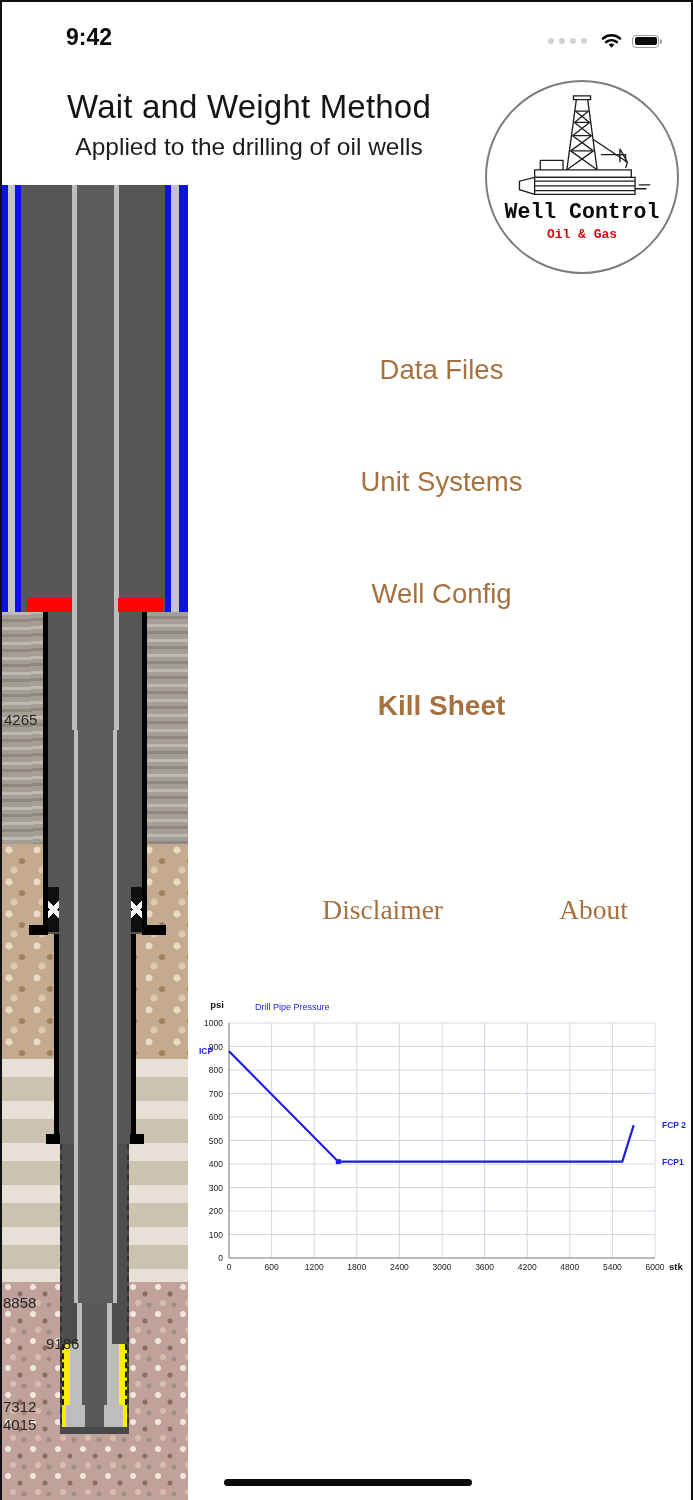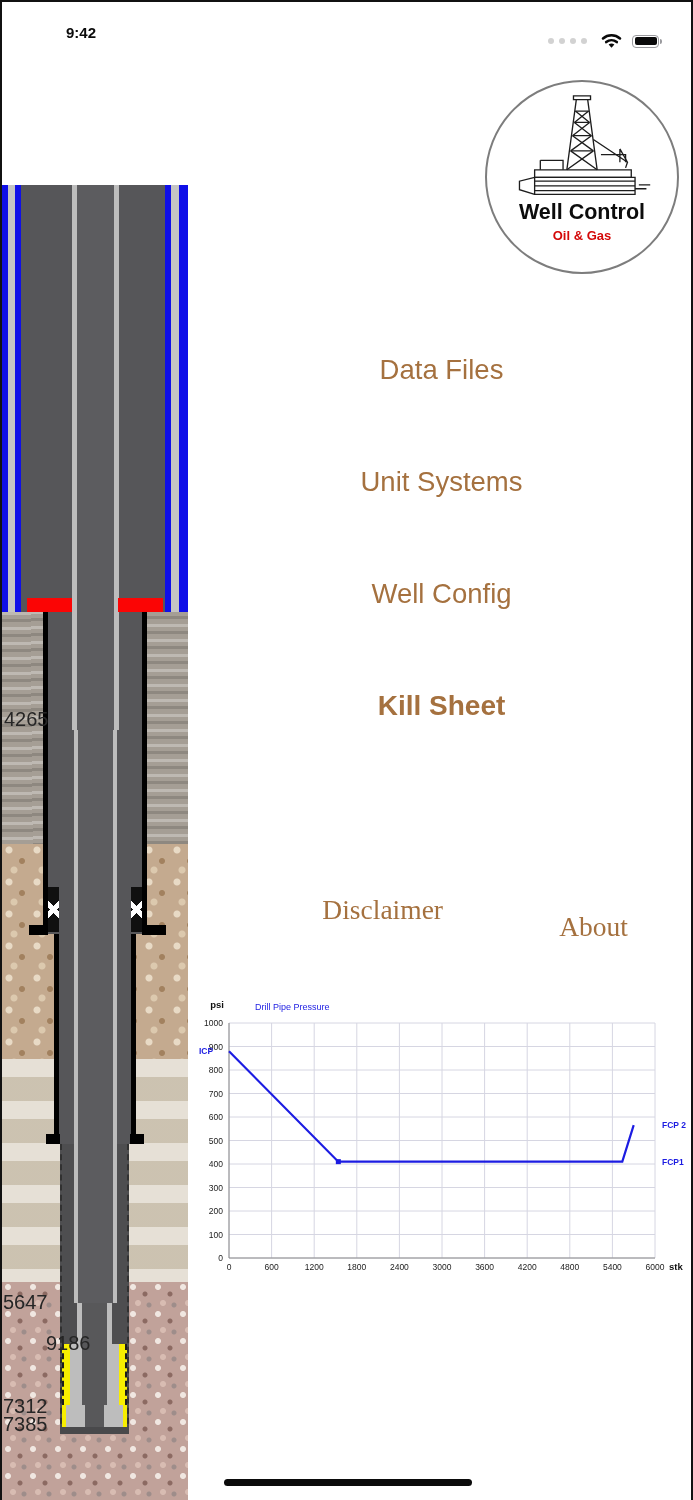--- a/index.html
+++ b/index.html
@@ -1,49 +1,49 @@
 <!DOCTYPE html>
 <html style="--accent-brown: #a5713f; --chart-blue: #1c1ce2; --riser-blue: #0f0fe8; --shoe-red: #fb0505; --influx-yellow: #f8ee00; --logo-red: #d40808; --grid-gray: #d6d6e2;"><head>
 <meta charset="utf-8">
 <style>
   html,body{margin:0;padding:0;background:#fff;}
   .screen{position:relative;width:693px;height:1500px;background:#ffffff;overflow:hidden;
     font-family:"Liberation Sans","DejaVu Sans",sans-serif;
     border-top:2px solid #111;border-left:2px solid #111;border-right:2px solid #111;box-sizing:border-box;}
 
   
-  .time{position:absolute;left:64px;top:22px;font-size:15px;font-weight:700;color:#0b0b0b;}
+  .time{position:absolute;left:64px;top:22px;font-size:23px;font-weight:700;color:#0b0b0b;}
   .sicons{position:absolute;right:32px;top:30px;display:flex;align-items:center;gap:8px;}
   .dots{display:flex;gap:5px;align-items:center;margin-right:4px;}
   .dots i{width:6px;height:6px;border-radius:50%;background:#d2d2d2;display:block;}
   .battery{position:relative;width:27px;height:13px;border:1.5px solid #9a9a9e;border-radius:4px;padding:1.5px;box-sizing:border-box;}
   .battery .lvl{width:100%;height:100%;background:#0a0a0a;border-radius:2px;}
   .battery:after{content:"";position:absolute;right:-4px;top:3.5px;width:2.5px;height:5px;background:#9a9a9e;border-radius:0 2px 2px 0;}
 
   
   .header{position:absolute;left:6px;top:86px;width:482px;text-align:center;}
   .title{font-size:33px;color:#151515;letter-spacing:.2px;}
   .subtitle{font-size:24.5px;color:#1d1d1d;margin-top:7px;}
 
   
   .logo{position:absolute;left:483px;top:78px;width:194px;height:194px;border:2px solid #7d7d7d;border-radius:50%;
-    box-sizing:border-box;background:#fff;display:flex;flex-direction:column;align-items:center;}
+    box-sizing:border-box;background:#fff;display:flex;flex-direction:column;align-items:center;font-family:Liberation Mono, monospace;}
   .logo svg{margin-top:12px;}
   .logo .l1{font-size:21.5px;font-weight:800;color:#0c0c0c;margin-top:-2px;}
   .logo .l2{font-size:13px;font-weight:800;color:var(--logo-red);margin-top:3px;}
 
   
   .menu{position:absolute;left:186px;top:183px;width:507px;height:800px;}
   .mitem{position:absolute;left:0;width:100%;text-align:center;background:none;border:none;cursor:pointer;
     font-family:inherit;font-size:27.5px;color:var(--accent-brown);padding:0;}
   .mitem.b{font-weight:700;font-size:28px;}
   .m0{top:169px;} .m1{top:281px;} .m2{top:393px;} .m3{top:505px;}
   .sec{position:absolute;background:none;border:none;cursor:pointer;font-family:Liberation Serif, serif;
     font-size:27.5px;color:var(--accent-brown);top:709px;padding:0;text-align:right;}
-  .sd{left:40px;width:215px;} .sa{left:280px;width:160px;margin-top:17px;}
+  .sd{left:40px;width:215px;} .sa{left:280px;width:160px;}
 
   
   .well{position:absolute;left:0;top:183px;width:186px;height:1317px;overflow:hidden;}
   .well div{position:absolute;}
   .f1{left:0;top:427px;width:186px;height:232px;background-color:#a59e95;
       background-image:repeating-linear-gradient(179deg,rgba(255,255,255,.28) 0 3px,rgba(0,0,0,0) 3px 7px,rgba(0,0,0,.14) 7px 10px,rgba(0,0,0,0) 10px 15px);}
   .f2{left:0;top:659px;width:186px;height:215px;background-color:#c4aa8f;
       background-image:radial-gradient(circle at 7px 6px,#e8dac5 3px,transparent 4px),
       radial-gradient(circle at 20px 17px,#a2815f 2.5px,transparent 3.5px),
       radial-gradient(circle at 12px 26px,#dcc9ae 3px,transparent 4px);background-size:28px 32px;}
@@ -95,21 +95,21 @@
   .dc1d{left:80px;top:1118px;width:25px;height:41px;background:#58585a;}
 
   .dp1g{left:70px;top:0;width:47px;height:545px;background:#bdbdbd;}
   .dp1d{left:75px;top:0;width:37px;height:545px;background:#5c5c5f;}
   .dp2g{left:72px;top:545px;width:43px;height:573px;background:#bdbdbd;}
   .dp2d{left:76px;top:545px;width:35px;height:573px;background:#5c5c5f;}
 
   .shoeL{left:25px;top:413px;width:45px;height:14px;background:var(--shoe-red);}
   .shoeR{left:116px;top:413px;width:45px;height:14px;background:var(--shoe-red);}
 
-  .depth{position:absolute;font-size:20px;color:#262626;line-height:19px;white-space:nowrap;}
+  .depth{position:absolute;font-size:15px;color:#262626;line-height:19px;white-space:nowrap;}
 
   
   .chart{position:absolute;left:195px;top:988px;width:498px;height:296px;}
 
   
   .home{position:absolute;left:222px;top:1477px;width:248px;height:7px;border-radius:4px;background:#0b0b0b;cursor:pointer;}
 </style>
 </head>
 <body>
 
@@ -126,20 +126,24 @@
     <svg width="25" height="18" viewBox="0 0 25 18">
       <path d="M12.5 15.8 L9.6 12.6 a4.6 4.6 0 0 1 5.8 0 Z" fill="#0a0a0a"></path>
       <path d="M7.2 10.1 a8.3 8.3 0 0 1 10.6 0" fill="none" stroke="#0a0a0a" stroke-width="2.6" stroke-linecap="round"></path>
       <path d="M4 6.4 a13.2 13.2 0 0 1 17 0" fill="none" stroke="#0a0a0a" stroke-width="2.6" stroke-linecap="round"></path>
     </svg>
     <div class="battery">
         <div class="lvl"></div>
       </div>
   </div>
 
+  <div class="header">
+    <div class="title">Wait and Weight Method</div>
+    <div class="subtitle">Applied to the drilling of oil wells</div>
+  </div>
 
   <div class="logo">
     <svg width="152" height="108" viewBox="0 0 160 114" fill="none" stroke="#1d1d1d" stroke-width="1.4">
       <path d="M74 6 L64 80 M86 6 L96 80 M74 6 H86 M71 2 H89 V6 H71 Z"></path>
       <path d="M73 18 H87 M72 30 H88 M70 44 H90 M68 60 H92"></path>
       <path d="M73 18 L88 30 M87 18 L72 30 M72 30 L90 44 M88 30 L70 44 M70 44 L92 60 M90 44 L68 60 M68 60 L96 80 M92 60 L64 80"></path>
       <path d="M92 48 L128 72 L126 78 M128 72 L120 58 M120 58 V72"></path>
       <path d="M30 80 H132 V88 H30 Z"></path>
       <path d="M36 70 H60 V80 M36 70 V80 M100 64 H126 V72"></path>
       <path d="M30 88 H136 V106 H30 Z M30 92 H136 M30 97 H136 M30 102 H136"></path>
@@ -194,24 +198,24 @@
     <div class="dp1g"></div>
     <div class="dp1d"></div>
     <div class="dp2g"></div>
     <div class="dp2d"></div>
 
     <div class="shoeL"></div>
     <div class="shoeR"></div>
 
     <div id="depth-labels">
         <span class="depth" style="top: 525px; left: 2px;">4265</span>
-        <span class="depth" style="top: 1108px; left: 1px;">5647</span>
+        <span class="depth" style="top: 1108px; left: 1px;">8858</span>
         <span class="depth" style="top: 1149px; left: 1px; margin-left: 43px;">9186</span>
         <span class="depth" style="top: 1212px; left: 1px;">7312</span>
-        <span class="depth" style="top: 1230px; left: 1px;">7385</span>
+        <span class="depth" style="top: 1230px; left: 1px;">4015</span>
       </div>
   </div>
 
   <nav class="menu">
     <button class="mitem m0">Data Files</button>
     <button class="mitem m1">Unit Systems</button>
     <button class="mitem m2">Well Config</button>
     <button class="mitem m3 b">Kill Sheet</button>
     <button class="sec sd">Disclaimer</button>
     <button class="sec sa">About</button>

